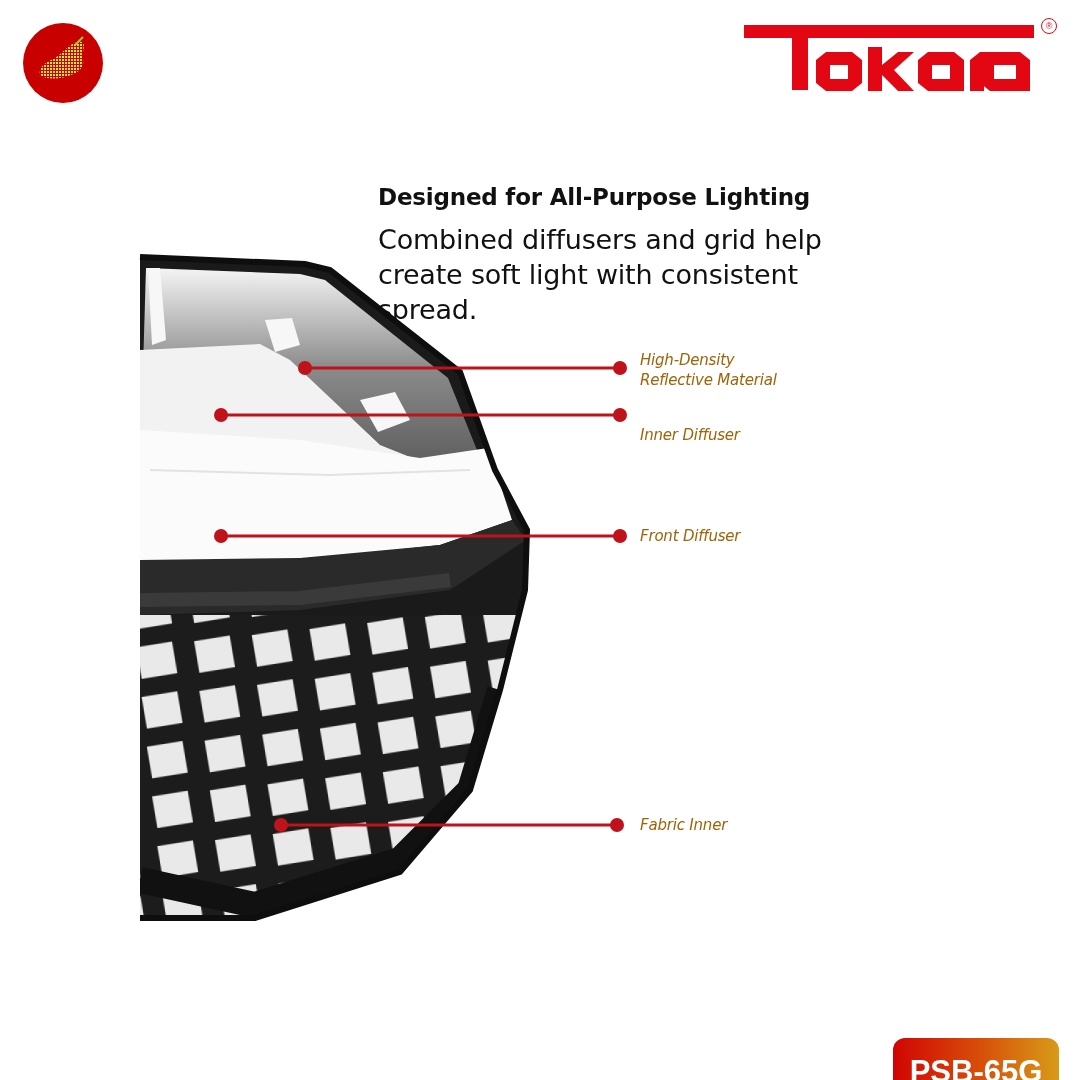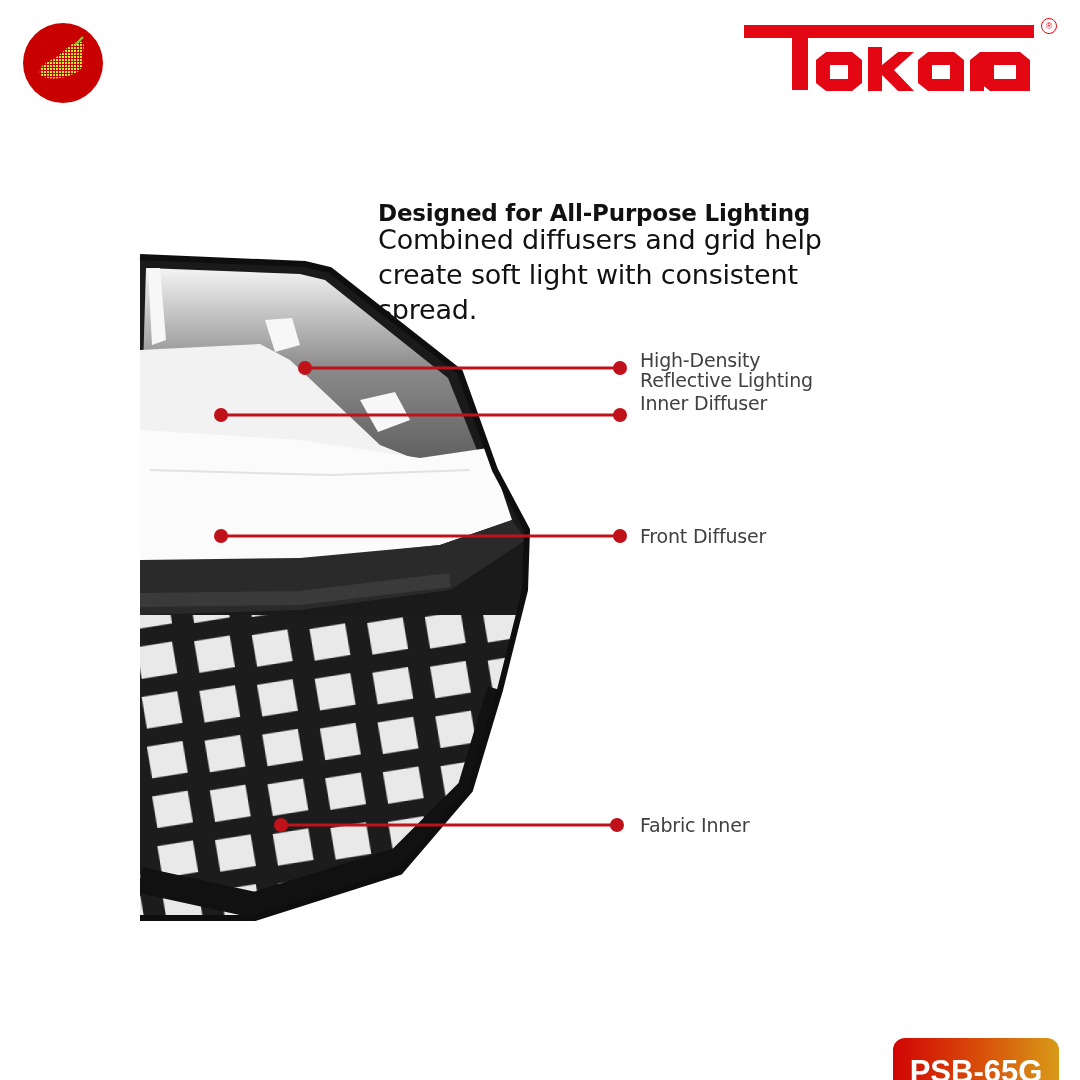--- a/index.html
+++ b/index.html
@@ -6,24 +6,24 @@
   body { width: 1080px; height: 1080px; position: relative; overflow: hidden;
          font-family: "DejaVu Sans", "Liberation Sans", sans-serif; color: #111; }
   .logo-badge { position: absolute; left: 23px; top: 23px; width: 80px; height: 80px; border-radius: 50%;
                 background: #c80000; overflow: hidden; }
   .brand { position: absolute; left: 744px; top: 25px; width: 290px; height: 70px; }
   .brand-bar { position: absolute; left: 0; top: 0; width: 290px; height: 13px; background: #e30613; }
   .brand-text { position: absolute; left: 0; top: 0; }
   .reg { position: absolute; left: 1041px; top: 18px; width: 14px; height: 14px; border: 1.5px solid #e30613;
          border-radius: 50%; color: #e30613; font-size: 9px; line-height: 14px; text-align: center;
          font-family: "Liberation Sans", sans-serif; }
-  .headline { position: absolute; left: 378px; top: 184px; font-weight: bold; font-size: 23px; letter-spacing: -0.2px; margin-top: 16px; }
+  .headline { position: absolute; left: 378px; top: 184px; font-weight: bold; font-size: 23px; letter-spacing: -0.2px; }
   .subline { position: absolute; left: 378px; top: 222px; font-size: 27px; line-height: 35px; width: 520px; letter-spacing: -0.2px; }
   .art { position: absolute; left: 0; top: 0; }
-  .callout-label { position: absolute; left: 640px; font-size: 19px; color: #404040; line-height: 20px; letter-spacing: -0.2px; }
+  .callout-label { position: absolute; left: 640px; font-size: 15px; color: #a16207; line-height: 20px; letter-spacing: -0.2px; font-style: italic; }
   .model-badge { position: absolute; left: 893px; top: 1012px; width: 166px; height: 68px; border-radius: 12px 12px 0 0;
                  background: linear-gradient(90deg, #d10404 0%, #d8520a 55%, #d89b18 100%); color: #fff;
                  font-family: "Liberation Sans", sans-serif; font-weight: bold; font-size: 31px;
                  text-align: center; line-height: 68px; margin-top: 26px; }
 </style>
 </head>
 <body>
 
 <div class="logo-badge">
   <svg width="80" height="80" viewBox="0 0 80 80">
@@ -115,23 +115,23 @@
     <circle cx="620" cy="536" r="7" fill="#c0121a"></circle>
 
     <line x1="281" y1="825" x2="617" y2="825" stroke="#c0121a" stroke-width="3"></line>
     <circle cx="281" cy="825" r="7" fill="#c0121a"></circle>
     <circle cx="617" cy="825" r="7" fill="#c0121a"></circle>
   </g>
 </svg>
 
 <div class="callout-label" style="top:350px;">
   <div>High-Density</div>
-  <div>Reflective Lighting</div>
+  <div>Reflective Material</div>
 </div>
-<div class="callout-label" style="top:393px;">
+<div class="callout-label" style="top:425px;">
   <div>Inner Diffuser</div>
 </div>
 <div class="callout-label" style="top:526px;text-align:center;">
   <div>Front Diffuser</div>
 </div>
 <div class="callout-label" style="top:815px;">
   <div>Fabric Inner</div>
 </div>
 
 <div class="model-badge">PSB-65G</div>

